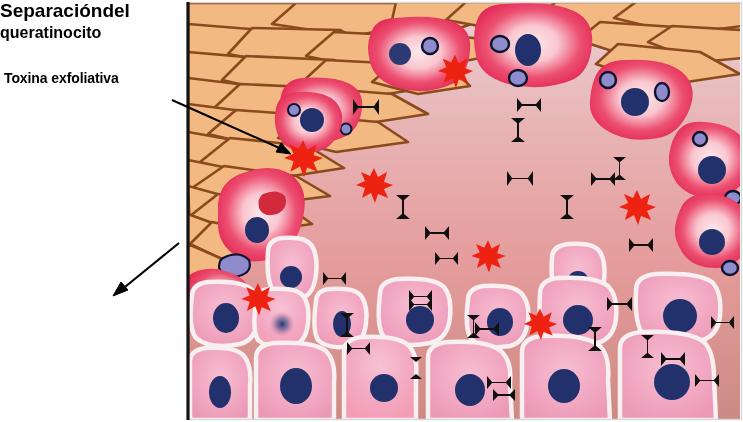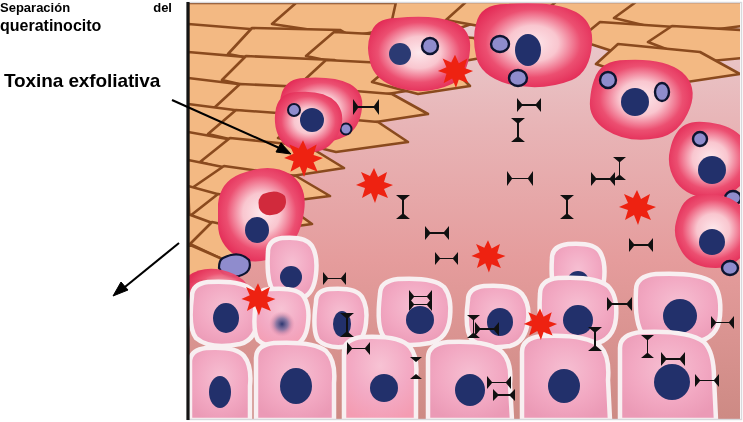--- a/index.html
+++ b/index.html
@@ -8,26 +8,26 @@
 
   
   .label{
     position:absolute;
     font-family:"Liberation Sans",sans-serif;
     font-weight:bold;
     color:#000000;
     letter-spacing:-0.1px;
     white-space:nowrap;
   }
-  #label-toxin{ left:4px; top:70px; font-size:19px;text-align:center; }
+  #label-toxin{ left:4px; top:70px; font-size:14px;text-align:center; }
   #label-sep-wrap{ left:4px; top:294px; width:172px; }
   #label-sep-line1{
     position:relative;
-    font-size:13px; font-weight:bold;
-    display:flex; justify-content:space-between; width:172px;
+    font-size:19px; font-weight:bold;
+    display:flex; width:172px;
   }
   #label-sep-line2{
     position:relative;
     font-size:16px; font-weight:bold; margin-top:2px;
   }
 
   .svg-layer{position:absolute;left:0;top:0;width:743px;height:422px;}
 </style>
 </head>
 <body>

